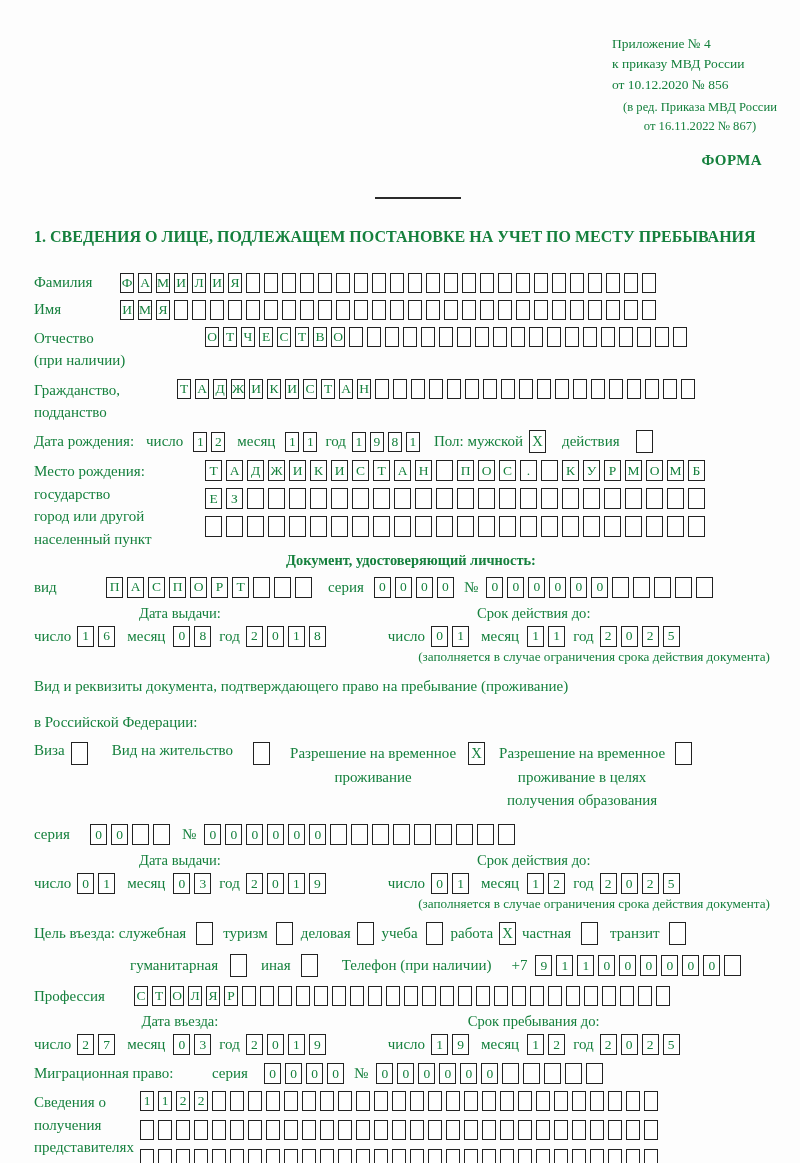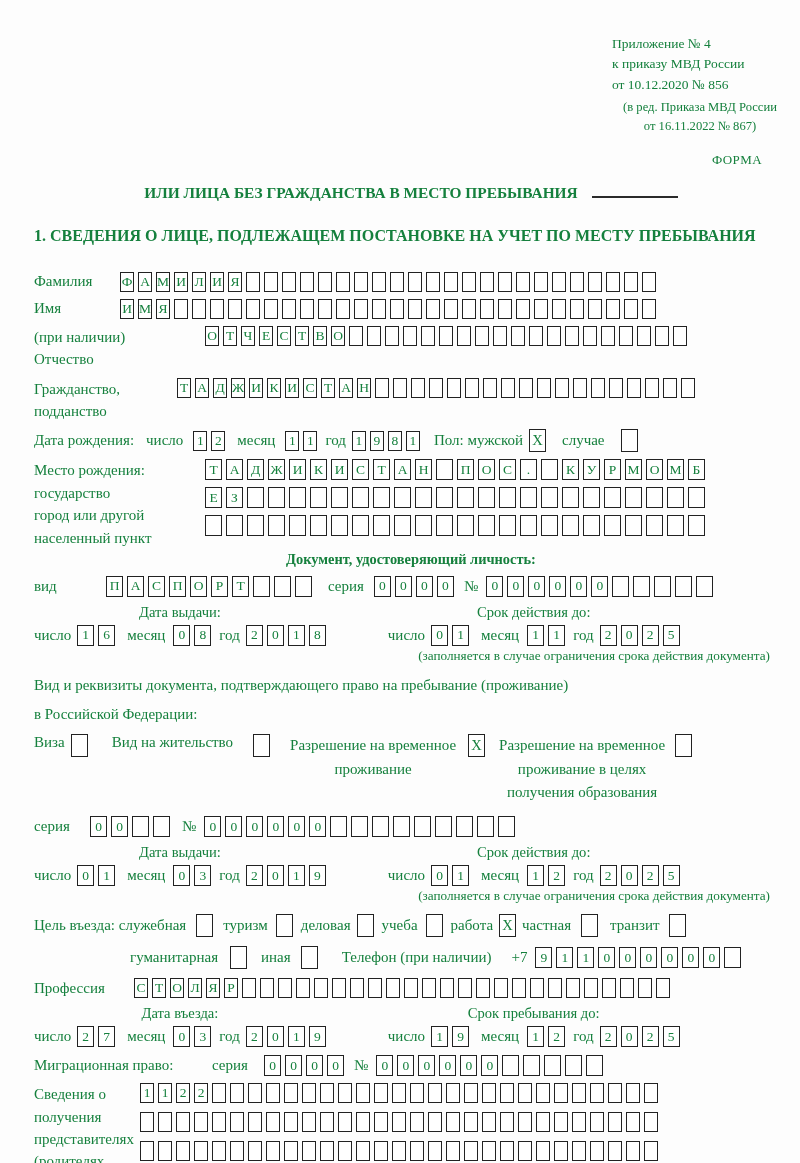--- a/index.html
+++ b/index.html
@@ -2,21 +2,21 @@
 <html><head>
 <meta charset="utf-8">
 <style>
   *{box-sizing:border-box;}
   html,body{margin:0;padding:0;background:#9a9a9a;}
   .page{width:800px;height:1163px;margin:0 auto;background:#fdfdfd;color:#15803d;
         font-family:"Liberation Serif","DejaVu Serif",serif;
         padding:34px 12px 0 34px;position:relative;overflow:hidden;}
   .appendix{margin-left:578px;font-size:13.5px;line-height:1.5;}
   .edition{margin-left:578px;font-size:12.6px;line-height:1.5;margin-top:3px;text-align:center;}
-  .forma{text-align:right;padding-right:26px;font-weight:normal;font-size:13px;margin-top:16px;letter-spacing:.4px;}
+  .forma{text-align:right;padding-right:26px;font-weight:bold;font-size:15px;margin-top:16px;letter-spacing:.4px;}
   .title{text-align:center;font-weight:bold;font-size:15.4px;margin-top:12px;line-height:1.7;}
   .blank{display:inline-block;width:86px;border-bottom:2px solid #2b2b2b;height:.9em;margin-left:14px;}
   .sec1{font-weight:bold;font-size:16px;margin-top:21px;margin-bottom:27px;}
   .frow{display:flex;align-items:center;margin-bottom:7px;}
   .frow.top{align-items:flex-start;}
   .lbl{font-size:15px;flex:0 0 auto;}
   .lblcol{flex:0 0 auto;font-size:15px;line-height:22.4px;}
   .cells{display:flex;gap:4px;flex:0 0 auto;}
   .cellcol .cells{margin-bottom:7px;}
   .cell{flex:0 0 auto;width:14px;height:20px;border:1.6px solid #222;display:flex;
@@ -48,21 +48,21 @@
     <div>от 10.12.2020 № 856</div>
   </div>
   <div class="edition">
     <div>(в ред. Приказа МВД России</div>
     <div>от 16.11.2022 № 867)</div>
   </div>
 
   <div class="forma">ФОРМА</div>
 
   <div class="title">
-    <div><span>ИЛИ ЛИЦА БЕЗ ГРАЖДАНСТВА В МЕСТО ПРЕБЫВАНИЯ</span><span class="blank"></span></div>
+    <div><span class="blank"></span></div>
   </div>
 
   <div class="sec1">1. СВЕДЕНИЯ О ЛИЦЕ, ПОДЛЕЖАЩЕМ ПОСТАНОВКЕ НА УЧЕТ ПО МЕСТУ ПРЕБЫВАНИЯ</div>
 
   <div class="frow">
     <span class="lbl" style="width:86px">Фамилия</span>
     <span class="cells">
         <span class="cell">Ф</span>
         <span class="cell">А</span>
         <span class="cell">М</span>
@@ -127,22 +127,22 @@
         <span class="cell"></span>
         <span class="cell"></span>
         <span class="cell"></span>
         <span class="cell"></span>
         <span class="cell"></span>
       </span>
   </div>
 
   <div class="frow top">
     <div class="lblcol" style="width:171px">
+      <div>Отчество</div>
       <div>(при наличии)</div>
-      <div>Отчество</div>
     </div>
     <span class="cells">
         <span class="cell">О</span>
         <span class="cell">Т</span>
         <span class="cell">Ч</span>
         <span class="cell">Е</span>
         <span class="cell">С</span>
         <span class="cell">Т</span>
         <span class="cell">В</span>
         <span class="cell">О</span>
@@ -222,21 +222,21 @@
     <span class="cells ml6">
         <span class="cell">1</span>
         <span class="cell">9</span>
         <span class="cell">8</span>
         <span class="cell">1</span>
       </span>
     <span class="lbl ml14">Пол: мужской</span>
     <span class="cells ml6">
         <span class="cell cb">X</span>
       </span>
-    <span class="lbl ml16">случае</span>
+    <span class="lbl ml16">действия</span>
     <span class="cells ml16">
         <span class="cell cb"></span>
       </span>
   </div>
 
   <div class="frow top" style="margin-top:1px;margin-bottom:2px">
     <div class="lblcol" style="width:171px">
       <div>Место рождения:</div>
       <div>государство</div>
       <div>город или другой</div>
@@ -405,21 +405,21 @@
             <span class="cell w">0</span>
             <span class="cell w">2</span>
             <span class="cell w">5</span>
           </span>
       </div>
     </div>
   </div>
   <div class="note">(заполняется в случае ограничения срока действия документа)</div>
 
   <div class="plain">Вид и реквизиты документа, подтверждающего право на пребывание (проживание)</div>
-  <div class="plain" style="margin-top:6px">в Российской Федерации:</div>
+  <div class="plain" style="margin-top:13px">в Российской Федерации:</div>
 
   <div class="permits">
     <div class="pitem">
       <span class="lbl">Виза</span>
       <span class="cells ml6">
           <span class="cell cb"></span>
         </span>
     </div>
     <div class="pitem ml24">
       <span class="lbl">Вид на жительство</span>

